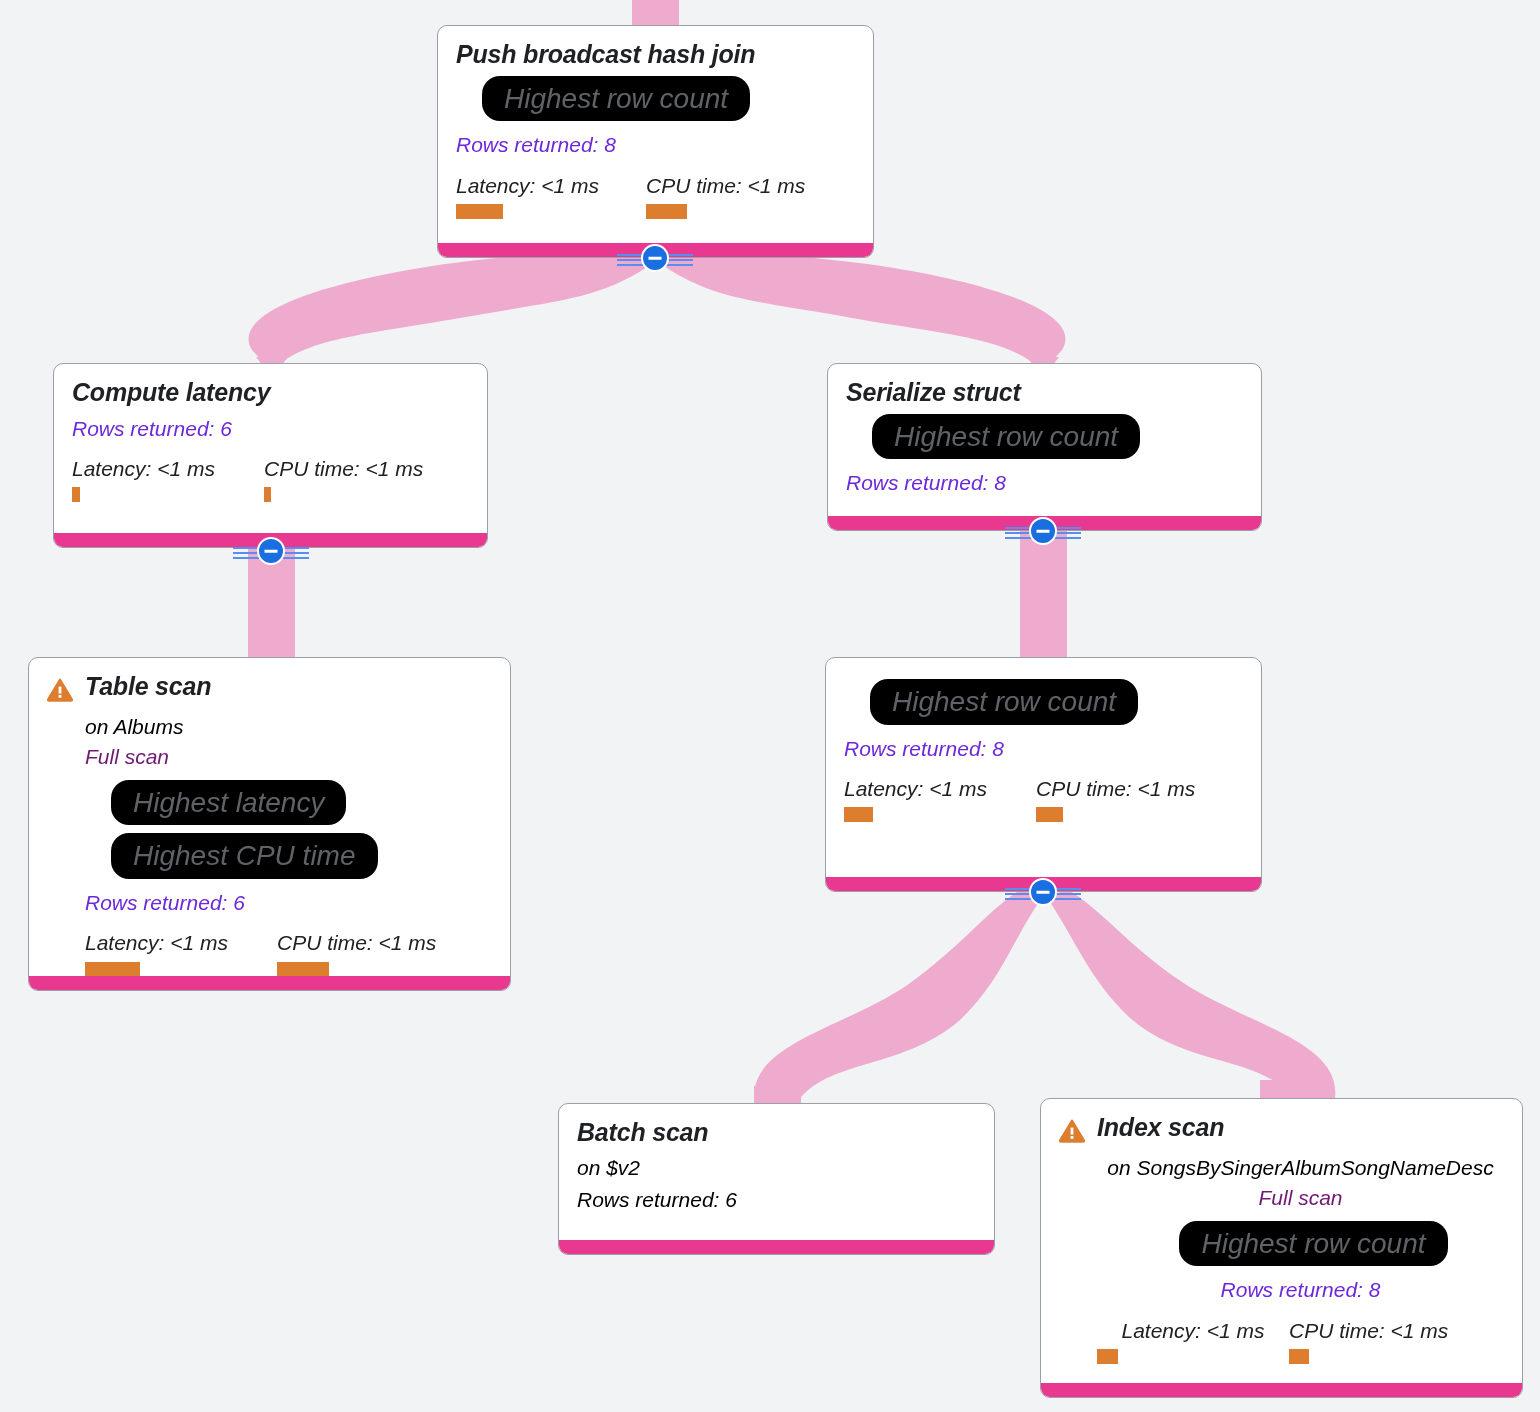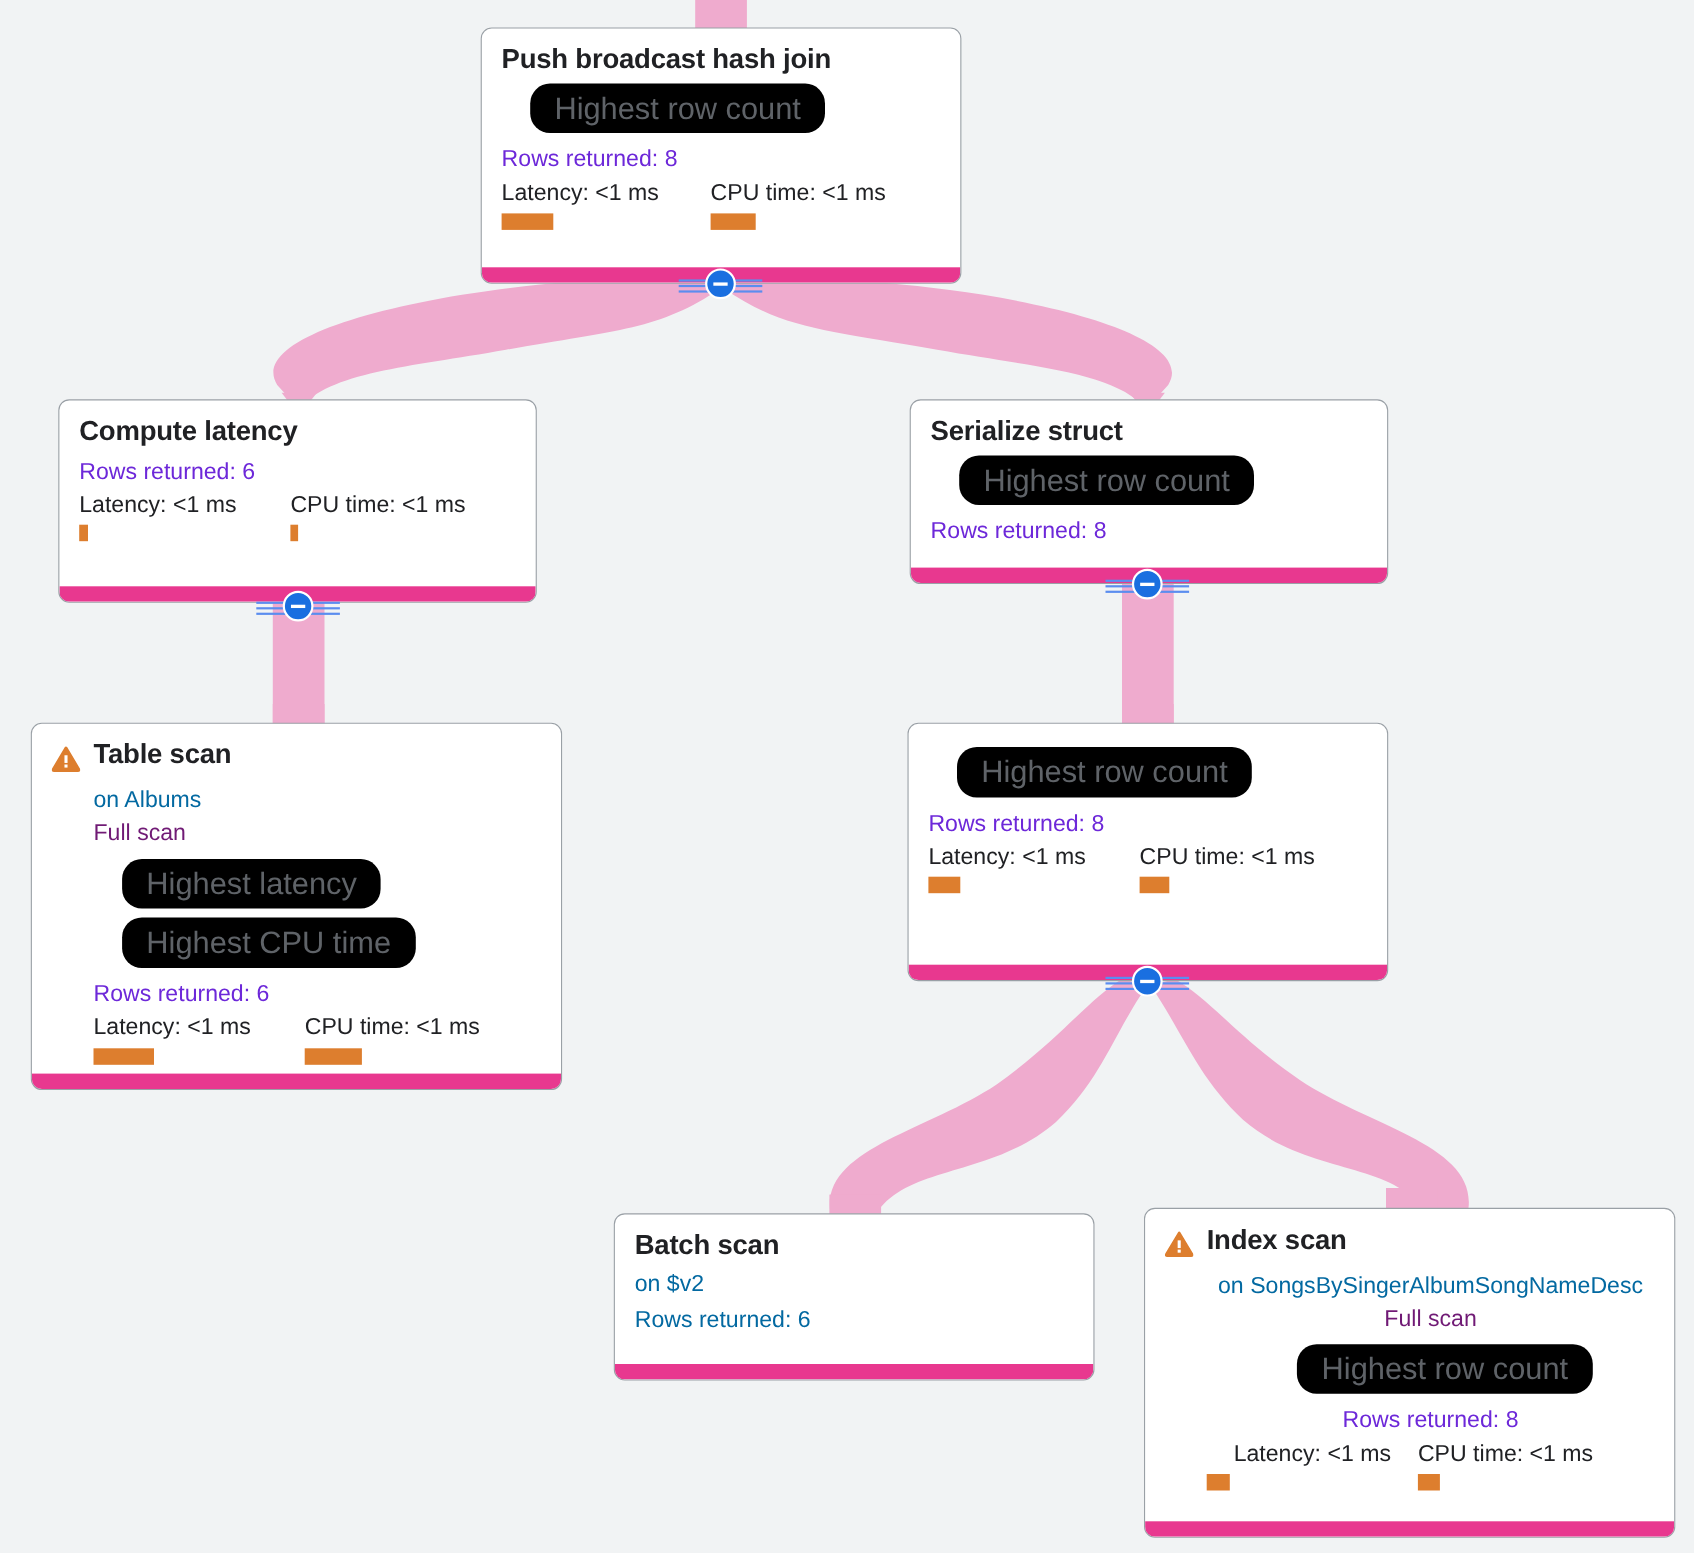--- a/index.html
+++ b/index.html
@@ -3,21 +3,21 @@
 <meta charset="utf-8">
 <style>
   html,body{margin:0;padding:0;}
   body{
     width:1540px;height:1412px;
     background:#f1f3f4;
     font-family:"Liberation Sans", sans-serif;
     overflow:hidden;
     position:relative;
   }
-  #canvas{position:absolute;inset:0;width:1540px;height:1412px;}
+  #canvas{position:absolute;inset:0;width:1540px;height:1412px;font-style:italic;}
   #edges{position:absolute;left:0;top:0;width:1540px;height:1412px;pointer-events:none;}
 
   .node{
     position:absolute;
     background:#ffffff;
     border:1px solid #9aa0a6;
     border-radius:10px;
     box-sizing:border-box;
     overflow:hidden;
   }
@@ -27,21 +27,21 @@
   .title{
     font-size:25px;
     font-weight:700;
     color:#202124;
     letter-spacing:-0.2px;
     line-height:1.15;
   }
   .subwrap{margin-left:0;}
   .sub{
     font-size:21px;
-    color:#0369a1;
+    color:#000000;
     line-height:1.45;
     margin-top:6px;
   }
   .sub.muted{color:#701a75;margin-top:0;}
   .chip{
     display:inline-block;
     background:#000000;
     color:#5f6368;
     font-size:28px;
     border-radius:18px;
@@ -51,21 +51,21 @@
     white-space:nowrap;
   }
   .rows{
     font-size:21px;
     color:#6d28d9;
     margin-top:10px;
     line-height:1.3;
   }
   .metrics{
     display:flex;
-    margin-top:4px;
+    margin-top:14px;
   }
   .metric{position:relative;}
   .metric-label{
     font-size:21px;
     color:#202124;
     line-height:1.25;
     white-space:nowrap;
   }
   .bar{
     height:15px;

